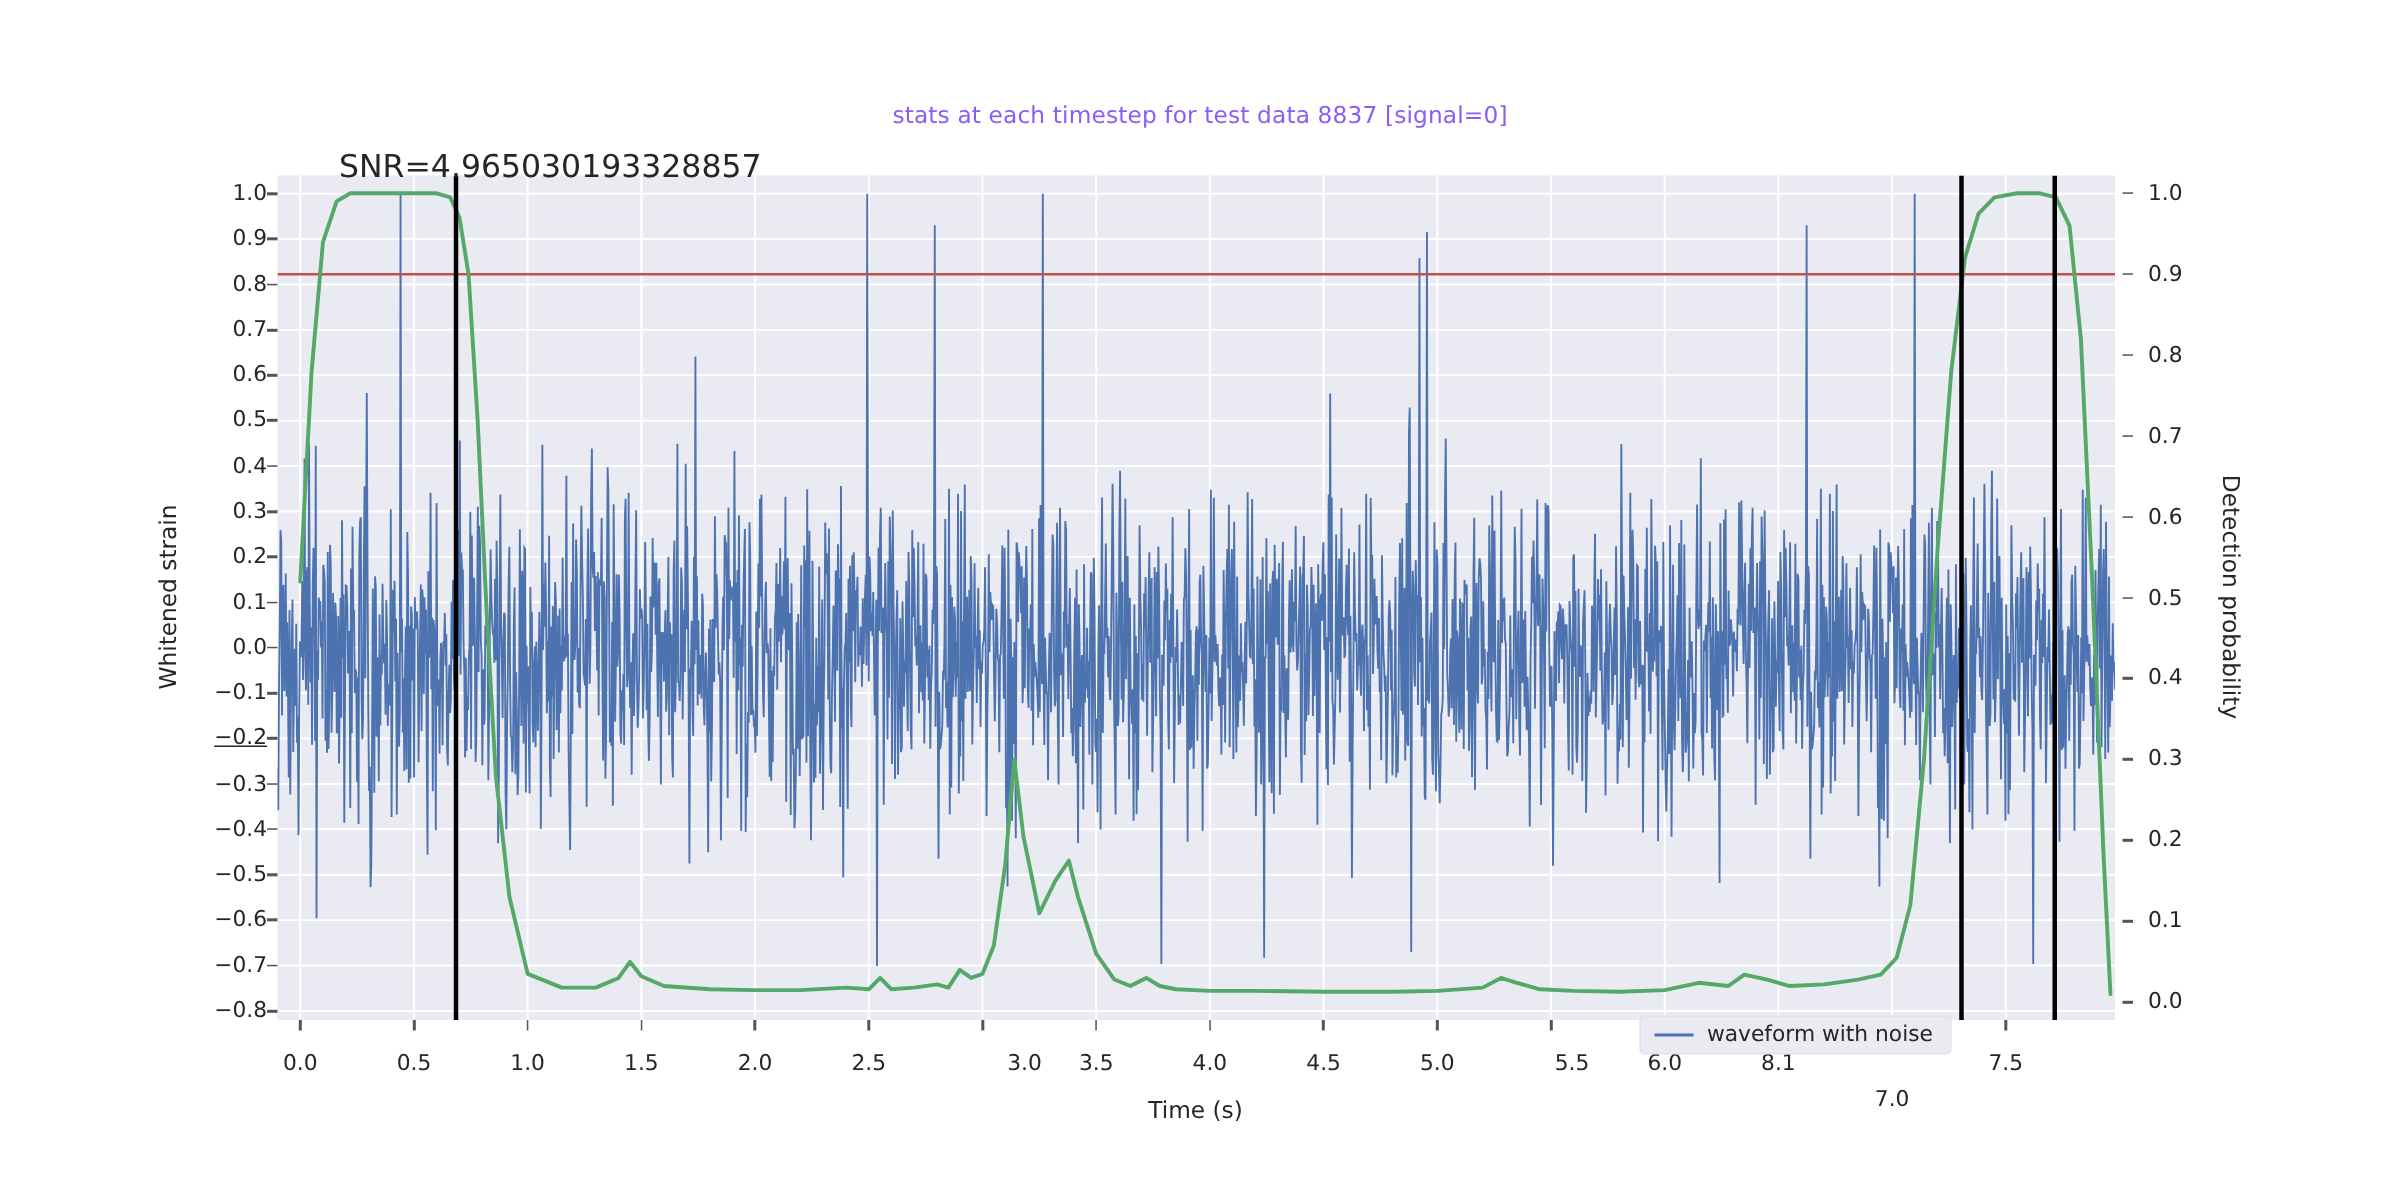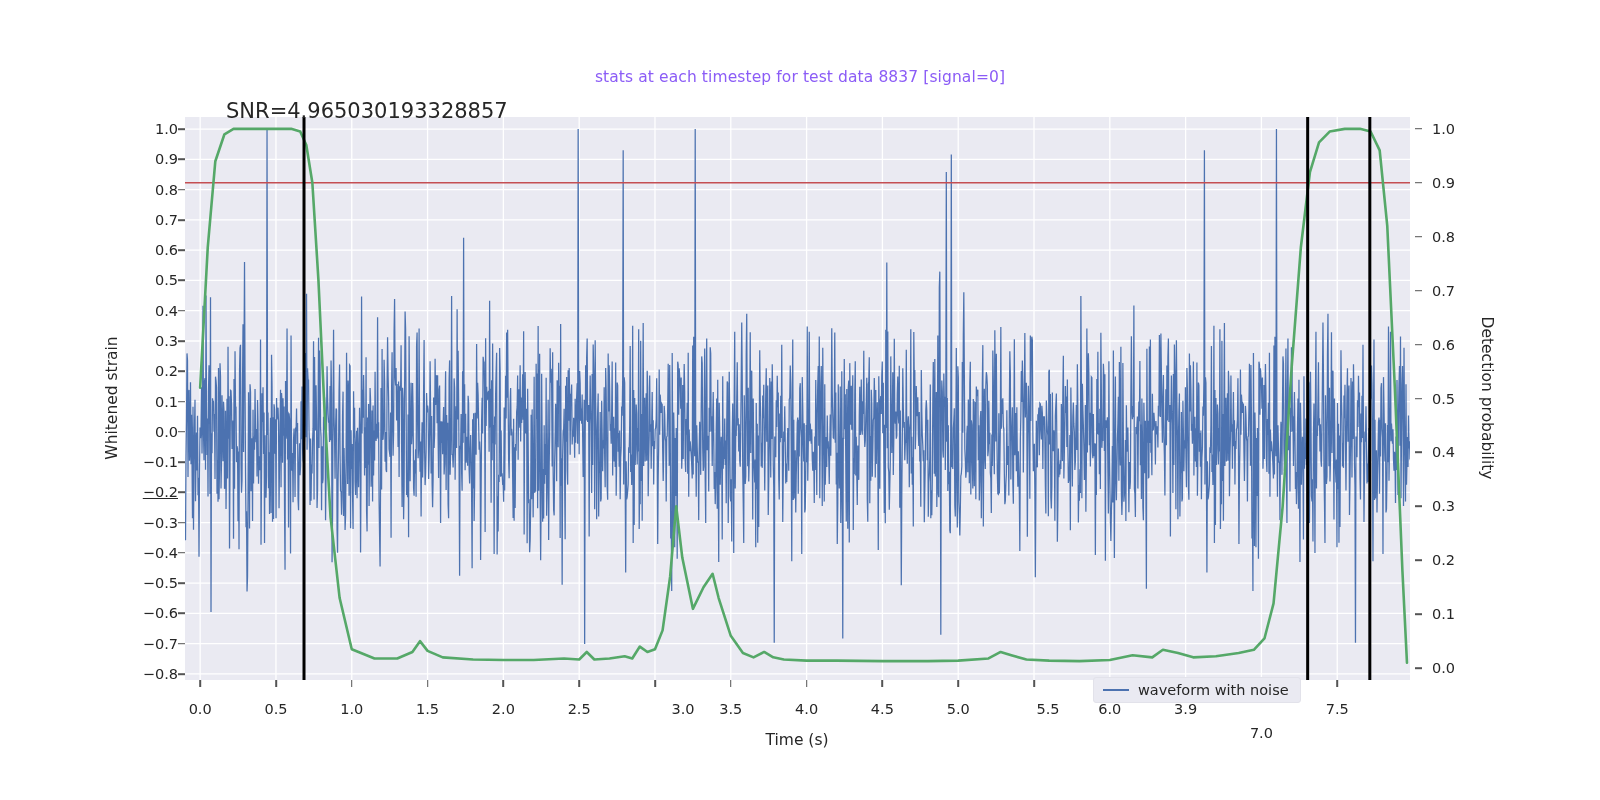--- a/index.html
+++ b/index.html
@@ -251,21 +251,21 @@
       <div class="xtick" style="left: 806.597px;">4.0</div>
       <div class="tickmark-x" style="left: 806.597px;"></div>
       <div class="xtick" style="left: 882.401px;">4.5</div>
       <div class="tickmark-x" style="left: 882.401px;"></div>
       <div class="xtick" style="left: 958.205px;">5.0</div>
       <div class="tickmark-x" style="left: 958.205px;"></div>
       <div class="xtick" style="left: 1034.01px; margin-left: 14px;">5.5</div>
       <div class="tickmark-x" style="left: 1034.01px;"></div>
       <div class="xtick" style="left: 1109.81px;">6.0</div>
       <div class="tickmark-x" style="left: 1109.81px;"></div>
-      <div class="xtick" style="left: 1185.62px;">3.9</div>
+      <div class="xtick" style="left: 1185.62px;">8.1</div>
       <div class="tickmark-x" style="left: 1185.62px;"></div>
       <div class="xtick" style="left: 1261.42px; margin-top: 24px;">7.0</div>
       <div class="tickmark-x" style="left: 1261.42px;"></div>
       <div class="xtick" style="left: 1337.23px;">7.5</div>
       <div class="tickmark-x" style="left: 1337.23px;"></div>
     </div>
 
   <div class="annot" id="annot-snr">
     <span>SNR=</span><span>4.965030193328857</span>
   </div>

